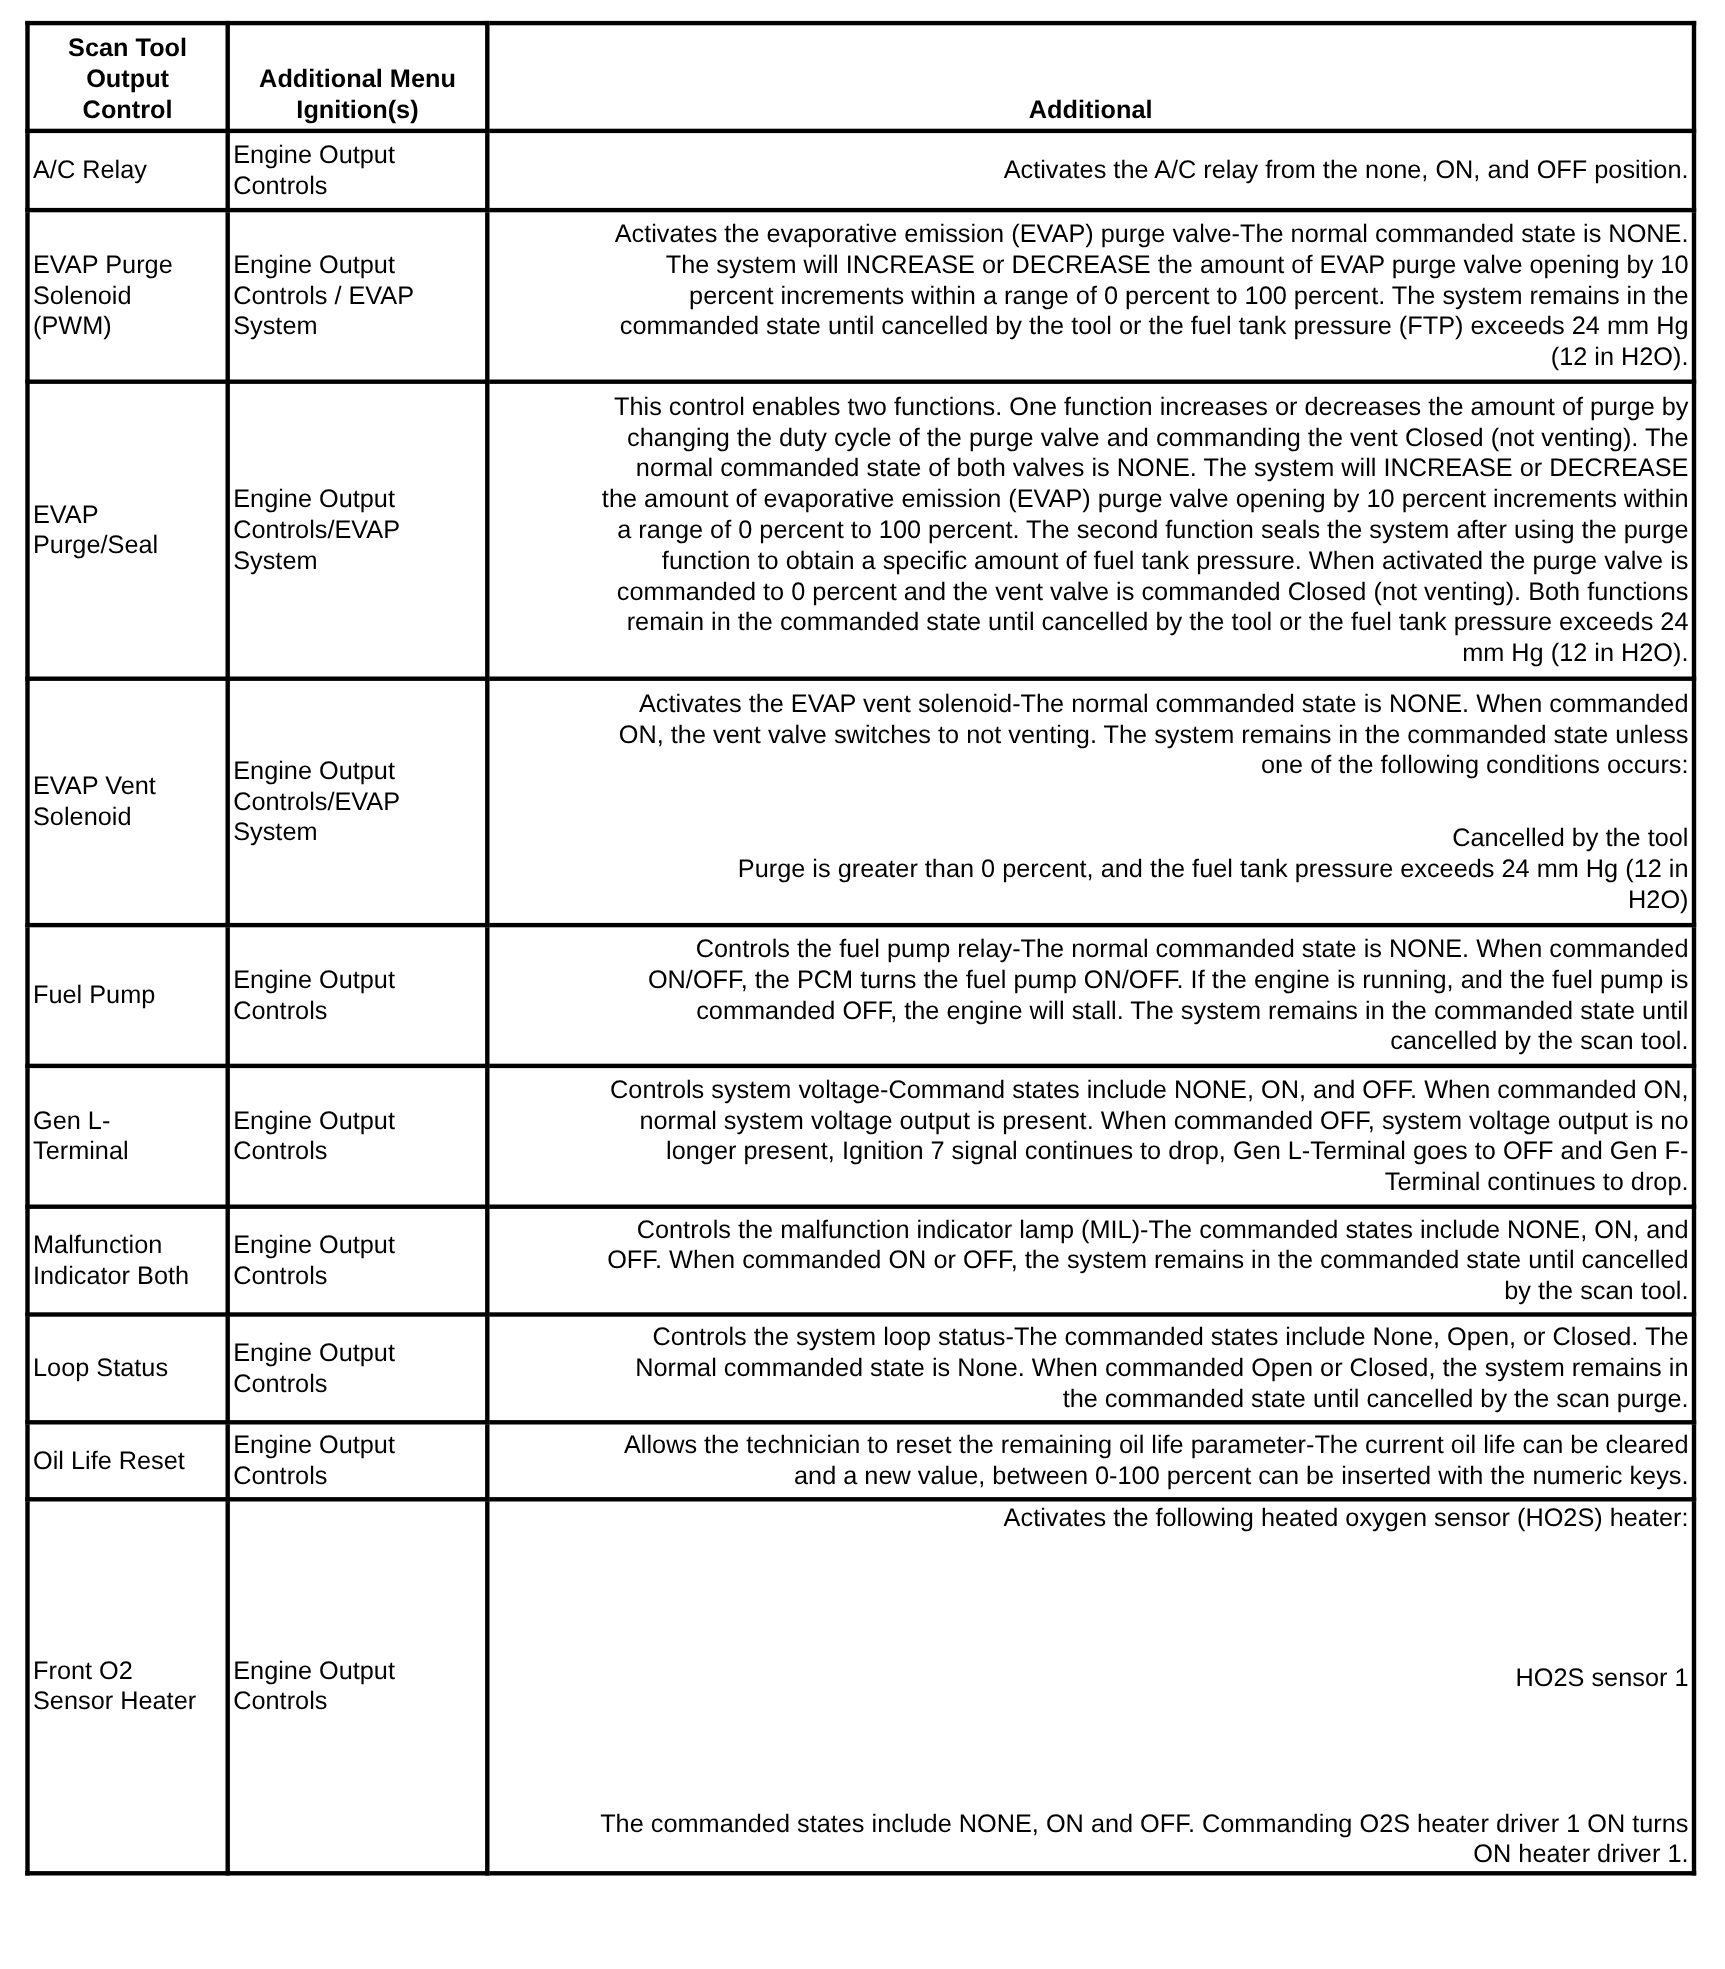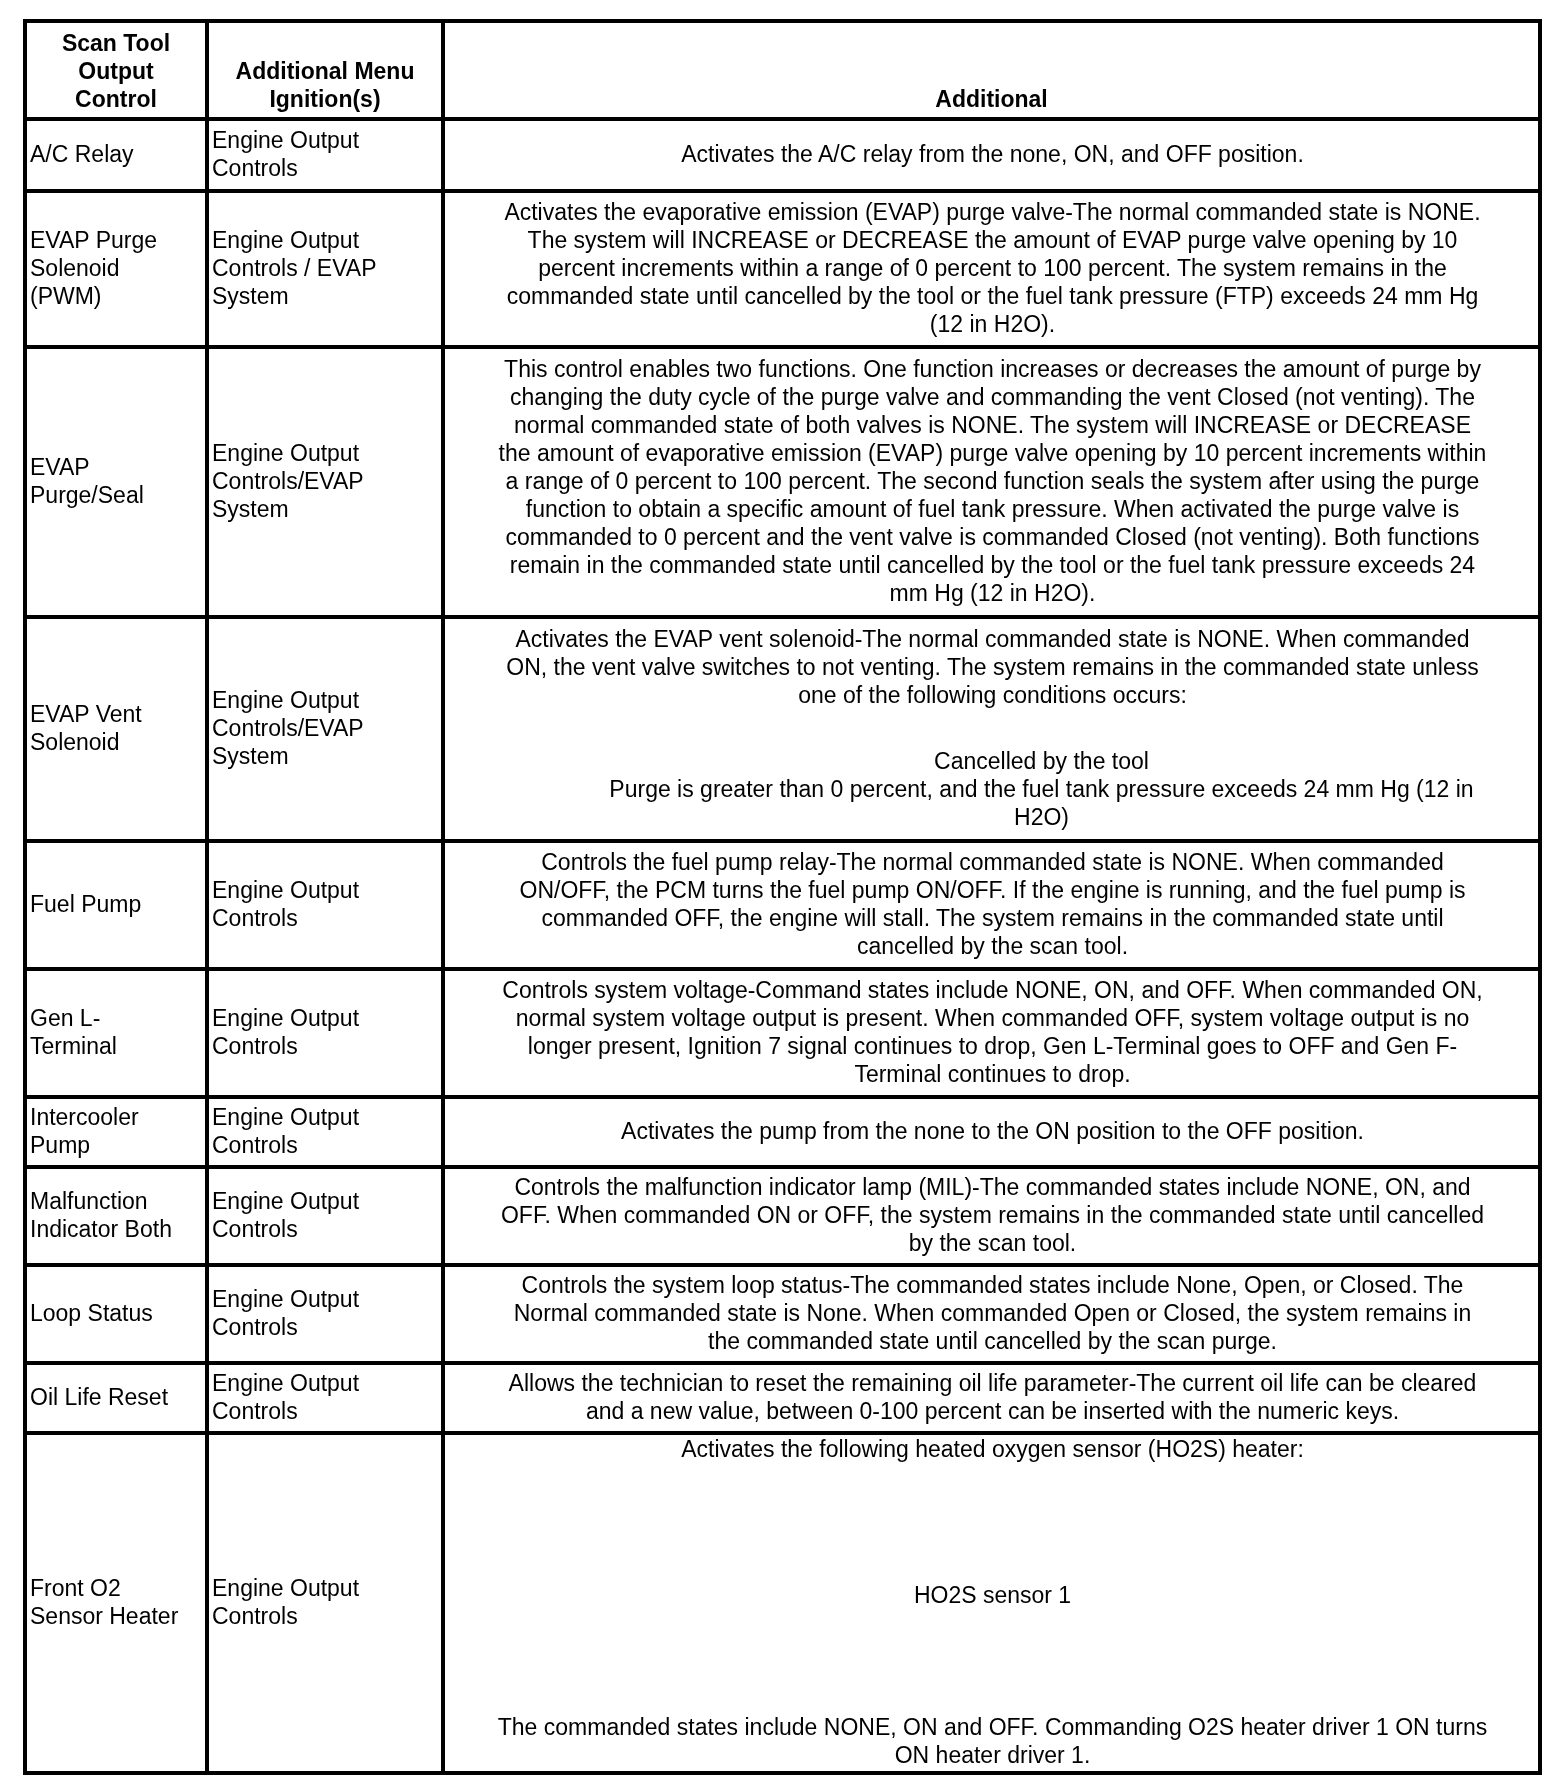--- a/index.html
+++ b/index.html
@@ -13,21 +13,21 @@
     border: 4px solid #000; padding: 0 3px 2px 3px;
     font-size: 23px; line-height: 28px; vertical-align: middle;
     overflow: hidden;
   }
   col.c1 { width: 182px; }
   col.c2 { width: 236px; }
   col.c3 { width: 1097px; }
   th { font-weight: bold; text-align: center; vertical-align: bottom !important; padding-bottom: 4px !important; height: 90px; }
   th .l { display: block; }
   td .line { display: block; white-space: nowrap; }
-  .desc { text-align: center; padding-left: 5px !important; }
+  .desc { text-align: right; padding-left: 5px !important; }
   .sp { display: block; height: 38px; }
   .indent { padding-left: 98px; }
   .o2gap { display: block; height: 88px; }
 </style>
 </head>
 <body>
 
 <table class="scan">
   <colgroup>
       <col class="c1">
@@ -155,33 +155,20 @@
           <span class="line">Controls</span>
         </td>
       <td class="desc">
         <span class="line">Controls system voltage-Command states include NONE, ON, and OFF. When commanded ON,</span>
         <span class="line">normal system voltage output is present. When commanded OFF, system voltage output is no</span>
         <span class="line">longer present, Ignition 7 signal continues to drop, Gen L-Terminal goes to OFF and Gen F-</span>
         <span class="line">Terminal continues to drop.</span>
       </td>
     </tr>
 
-    <tr style="height:70px">
-      <td>
-          <span class="line">Intercooler</span>
-          <span class="line">Pump</span>
-        </td>
-      <td>
-          <span class="line">Engine Output</span>
-          <span class="line">Controls</span>
-        </td>
-      <td class="desc">
-          <span class="line">Activates the pump from the none to the ON position to the OFF position.</span>
-        </td>
-    </tr>
 
     <tr style="height:98px">
       <td>
           <span class="line">Malfunction</span>
           <span class="line">Indicator Both</span>
         </td>
       <td>
           <span class="line">Engine Output</span>
           <span class="line">Controls</span>
         </td>

